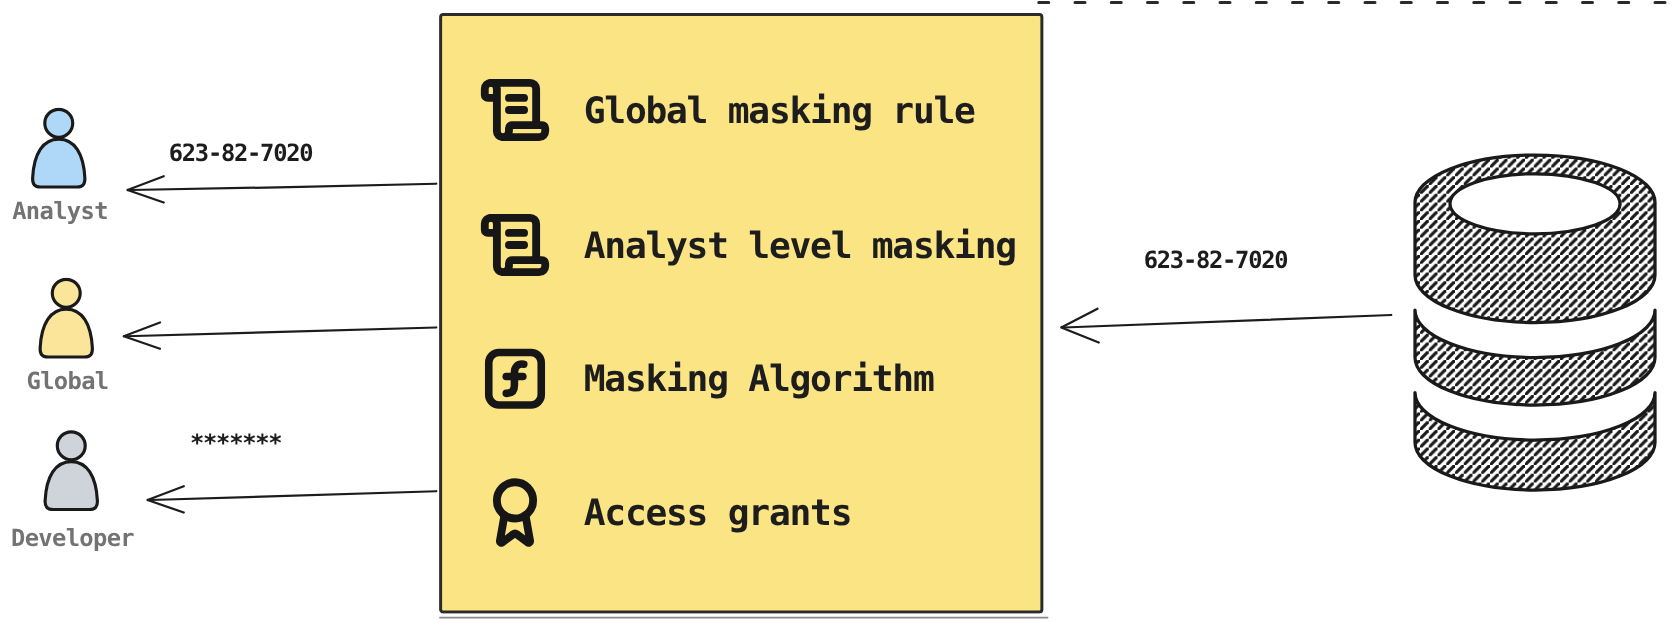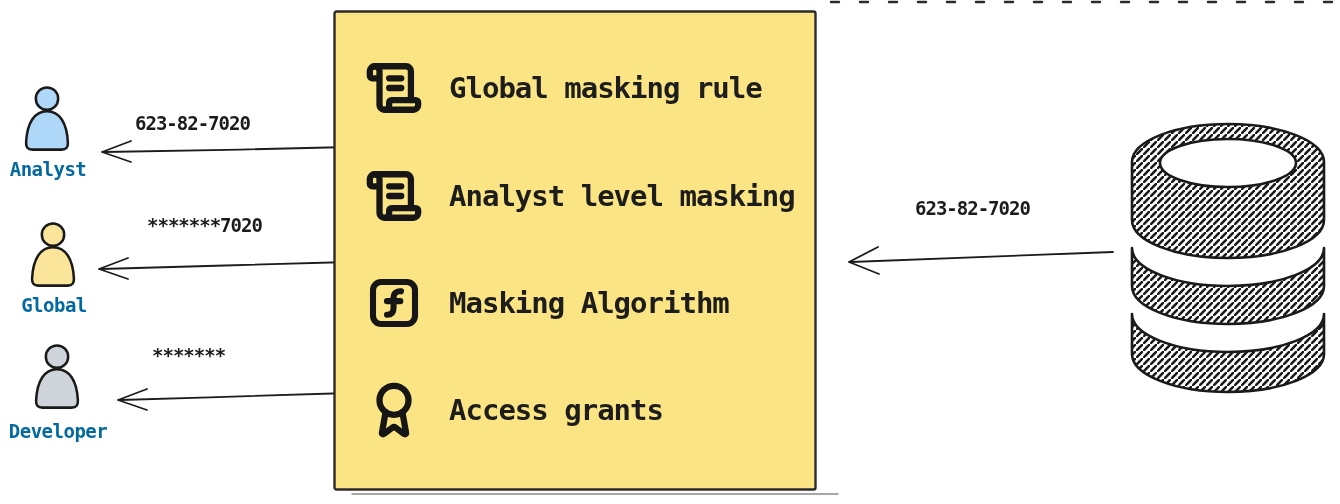--- a/index.html
+++ b/index.html
@@ -8,28 +8,28 @@
     font-family:"DejaVu Sans Mono","Liberation Mono",monospace;color:#1c1c1c;
   }
   .abs{position:absolute;}
   svg{display:block;}
   
   .overlay{position:absolute;left:0;top:0;width:1340px;height:504px;pointer-events:none;}
   .overlay path{fill:none;stroke:#1c1c1c;stroke-width:1.8;stroke-linecap:round;}
   .overlay path.dashed{stroke:#2a2a2a;stroke-width:2.4;stroke-dasharray:8 21;}
   .overlay path.ghost{stroke:#8a8a8a;stroke-width:1.4;}
   
-  .policy-box{left:333px;top:10px;width:576px;height:481px;border-radius:16px;}
+  .policy-box{left:351px;top:10px;width:576px;height:481px;border-radius:16px;}
   .policy-box .bg{position:absolute;left:0;top:0;width:100%;height:100%;}
   .box-row{position:absolute;left:32px;height:60px;display:flex;align-items:center;gap:26px;}
   .box-row .icon-slot{width:58px;height:60px;display:flex;align-items:center;justify-content:center;color:#161616;flex:0 0 auto;}
   .box-row .row-label{font-size:29px;font-weight:600;letter-spacing:-1px;color:#1d1d1d;white-space:nowrap;}
   .glyph{stroke:currentColor;fill:none;stroke-width:2.6;stroke-linecap:round;stroke-linejoin:round;}
   
-  .persona-label{font-size:19px;font-weight:600;letter-spacing:-0.5px;color:#0369a1;text-align:center;white-space:nowrap;}
+  .persona-label{font-size:19px;font-weight:600;letter-spacing:-0.5px;color:#737373;text-align:center;white-space:nowrap;}
   .person{stroke:#1a1a1a;stroke-width:2.6;}
   
   .value-label{font-size:19px;font-weight:700;letter-spacing:-1px;color:#1c1c1c;white-space:nowrap;}
   
   .db path,.db ellipse{stroke:#1a1a1a;stroke-width:2.6;stroke-linejoin:round;}
 </style>
 </head>
 <body>
 
 <div class="canvas">
@@ -124,21 +124,20 @@
 
   <div class="abs" style="left:32px;top:344px">
     <svg class="person" width="50" height="68" viewBox="0 0 50 70">
       <circle cx="25" cy="13" r="11.5" fill="#CFD4DB"></circle>
       <path d="M25 26 C12 26 4.5 38 3.5 58 C3.2 63 5 65.5 10 65.5 L40 65.5 C45 65.5 46.8 63 46.5 58 C45.5 38 38 26 25 26 Z" fill="#CFD4DB"></path>
     </svg>
   </div>
   <div class="abs persona-label" style="left:2px;top:420px;width:112px">Developer</div>
 
   <span class="abs value-label" style="left:135px;top:112px">623-82-7020</span>
-  <span class="abs value-label" style="left:147px;top:214px">*******7020</span>
   <span class="abs value-label" style="left:152px;top:344px">*******</span>
   <span class="abs value-label" style="left:915px;top:197px">623-82-7020</span>
 
   <div class="abs" style="left:1122px;top:120px">
     <svg class="db" width="212" height="284" viewBox="0 0 212 284">
       <defs>
         <pattern id="hatch" width="7" height="7" patternUnits="userSpaceOnUse">
           <path d="M-1,8 L8,-1" stroke="#3a3a3a" stroke-width="1.3" fill="none"></path>
         </pattern>
       </defs>

